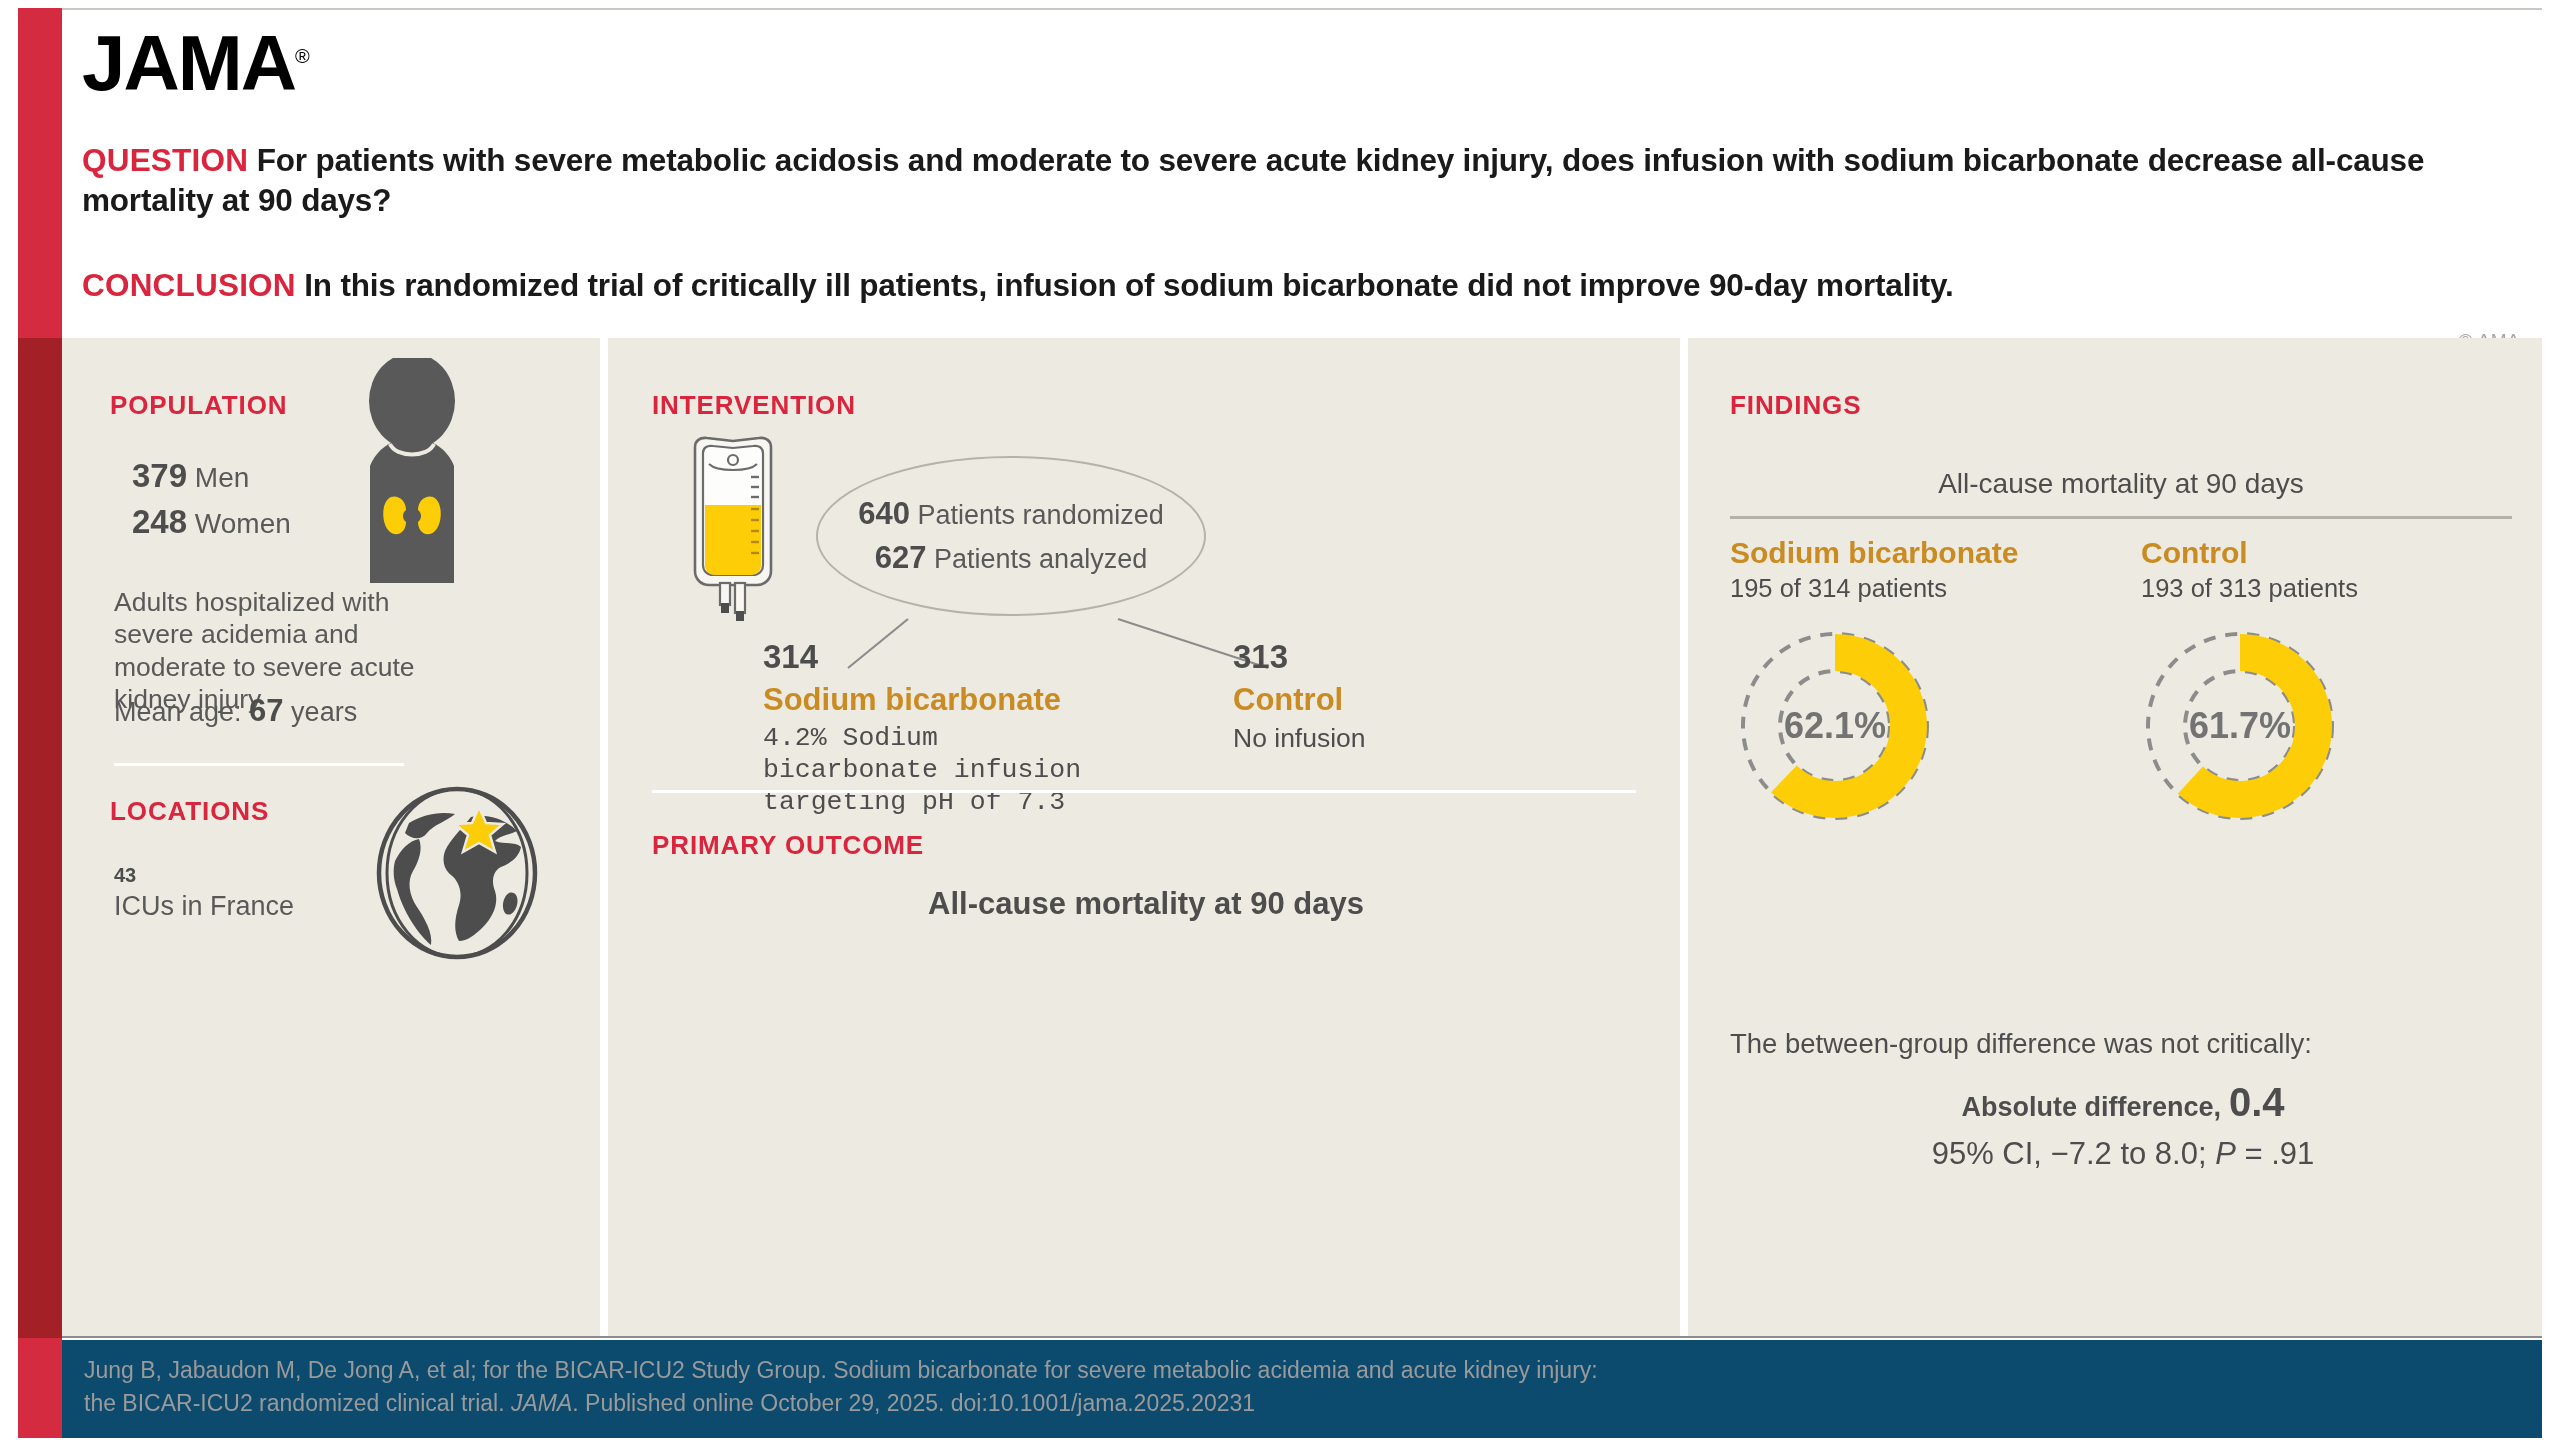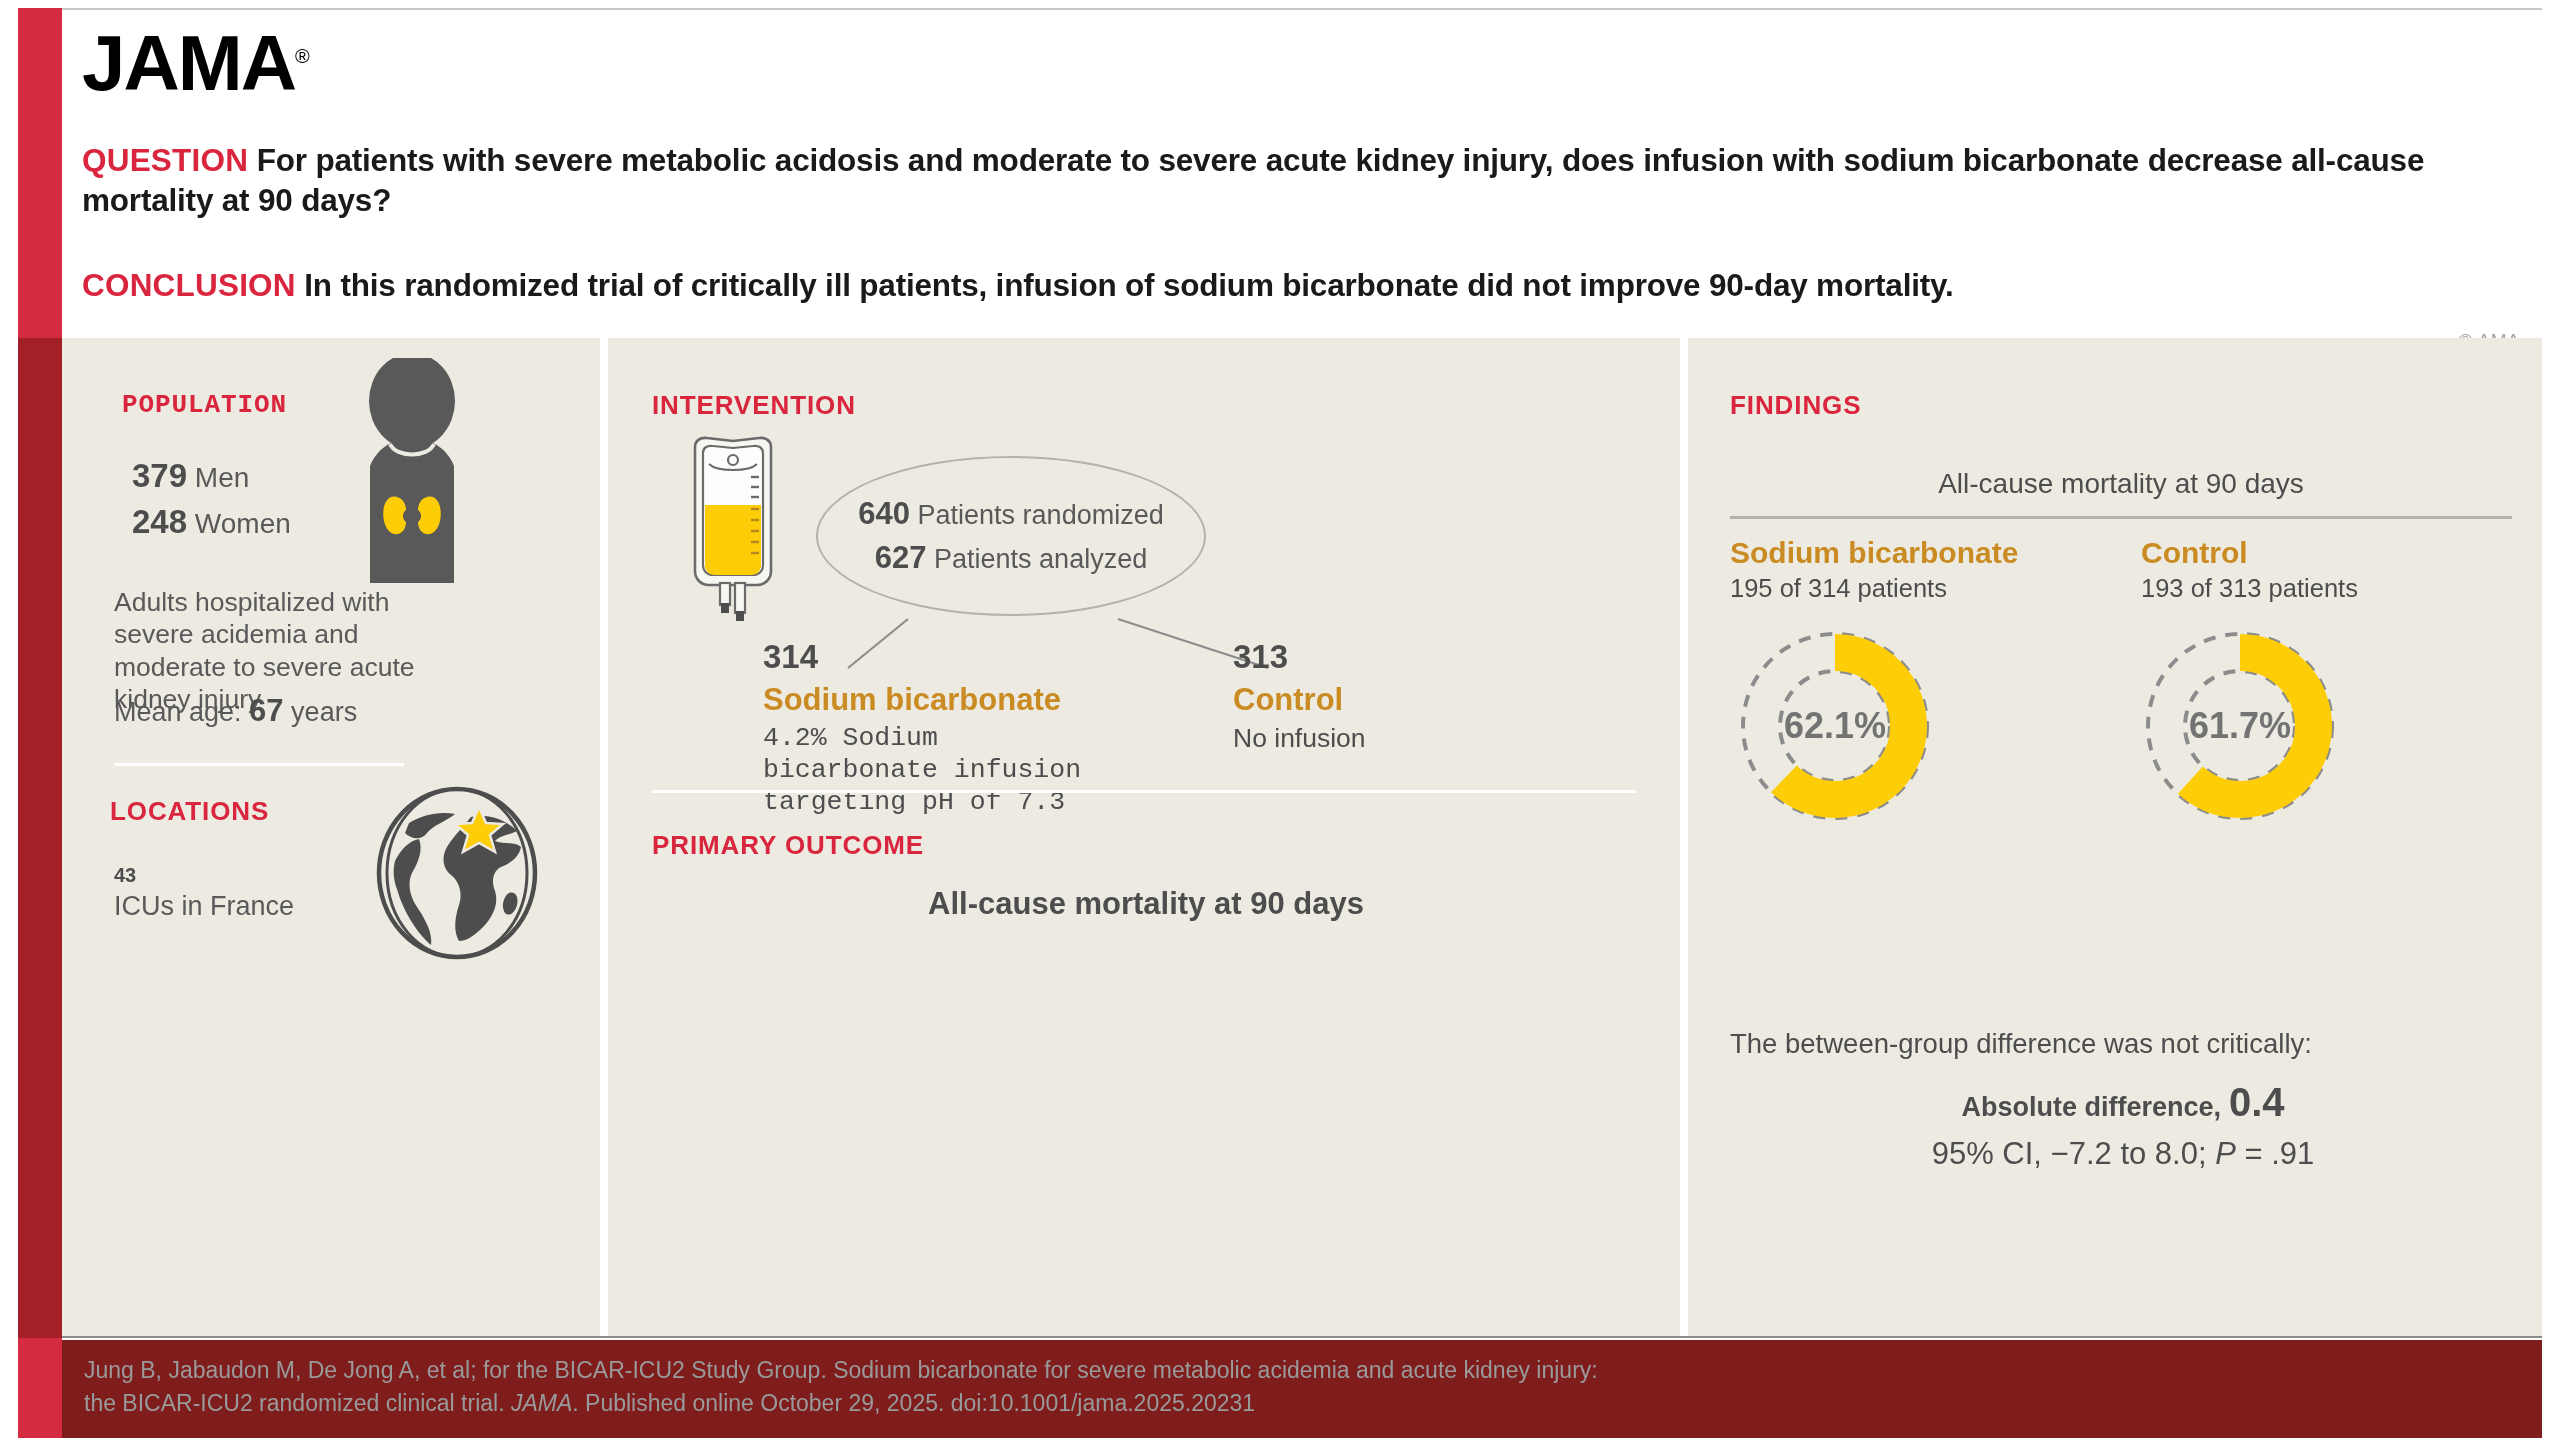--- a/index.html
+++ b/index.html
@@ -87,21 +87,21 @@
   .vdiv-2 { left: 1618px; }
 
   .sec-title {
     color: #d9253d;
     font-weight: 700;
     font-size: 26px;
     letter-spacing: 0.9px;
   }
 
   
-  .pop-title { position: absolute; left: 60px; top: 52px; font-family: Liberation Mono, monospace; }
+  .pop-title { position: absolute; left: 48px; top: 52px; }
   .person {
     position: absolute; left: 270px; top: 20px;
     width: 160px; height: 225px;
   }
   .pop-counts {
     position: absolute; left: 70px; top: 115px;
     font-size: 28px; line-height: 1.4; color: #595959;
     white-space: nowrap;
   }
   .pop-counts b { font-size: 33px; font-weight: 700; color: #4d4d4d; }
@@ -220,21 +220,21 @@
   .find-ci {
     position: absolute; left: 42px; right: 26px; top: 798px;
     text-align: center; font-size: 31px; color: #4d4d4d;
   }
   .find-ci i { font-style: italic; }
 
   
   .footer {
     position: absolute;
     left: 62px; top: 1340px; right: 18px; height: 98px;
-    background: #7f1d1d;
+    background: #0c4a6e;
   }
   .footer p {
     position: absolute; left: 22px; right: 20px; top: 14px;
     font-size: 23px; line-height: 1.42; color: #9a9a9a;
   }
   .footer i { font-style: italic; }
 </style>
 </head>
 <body>
 

